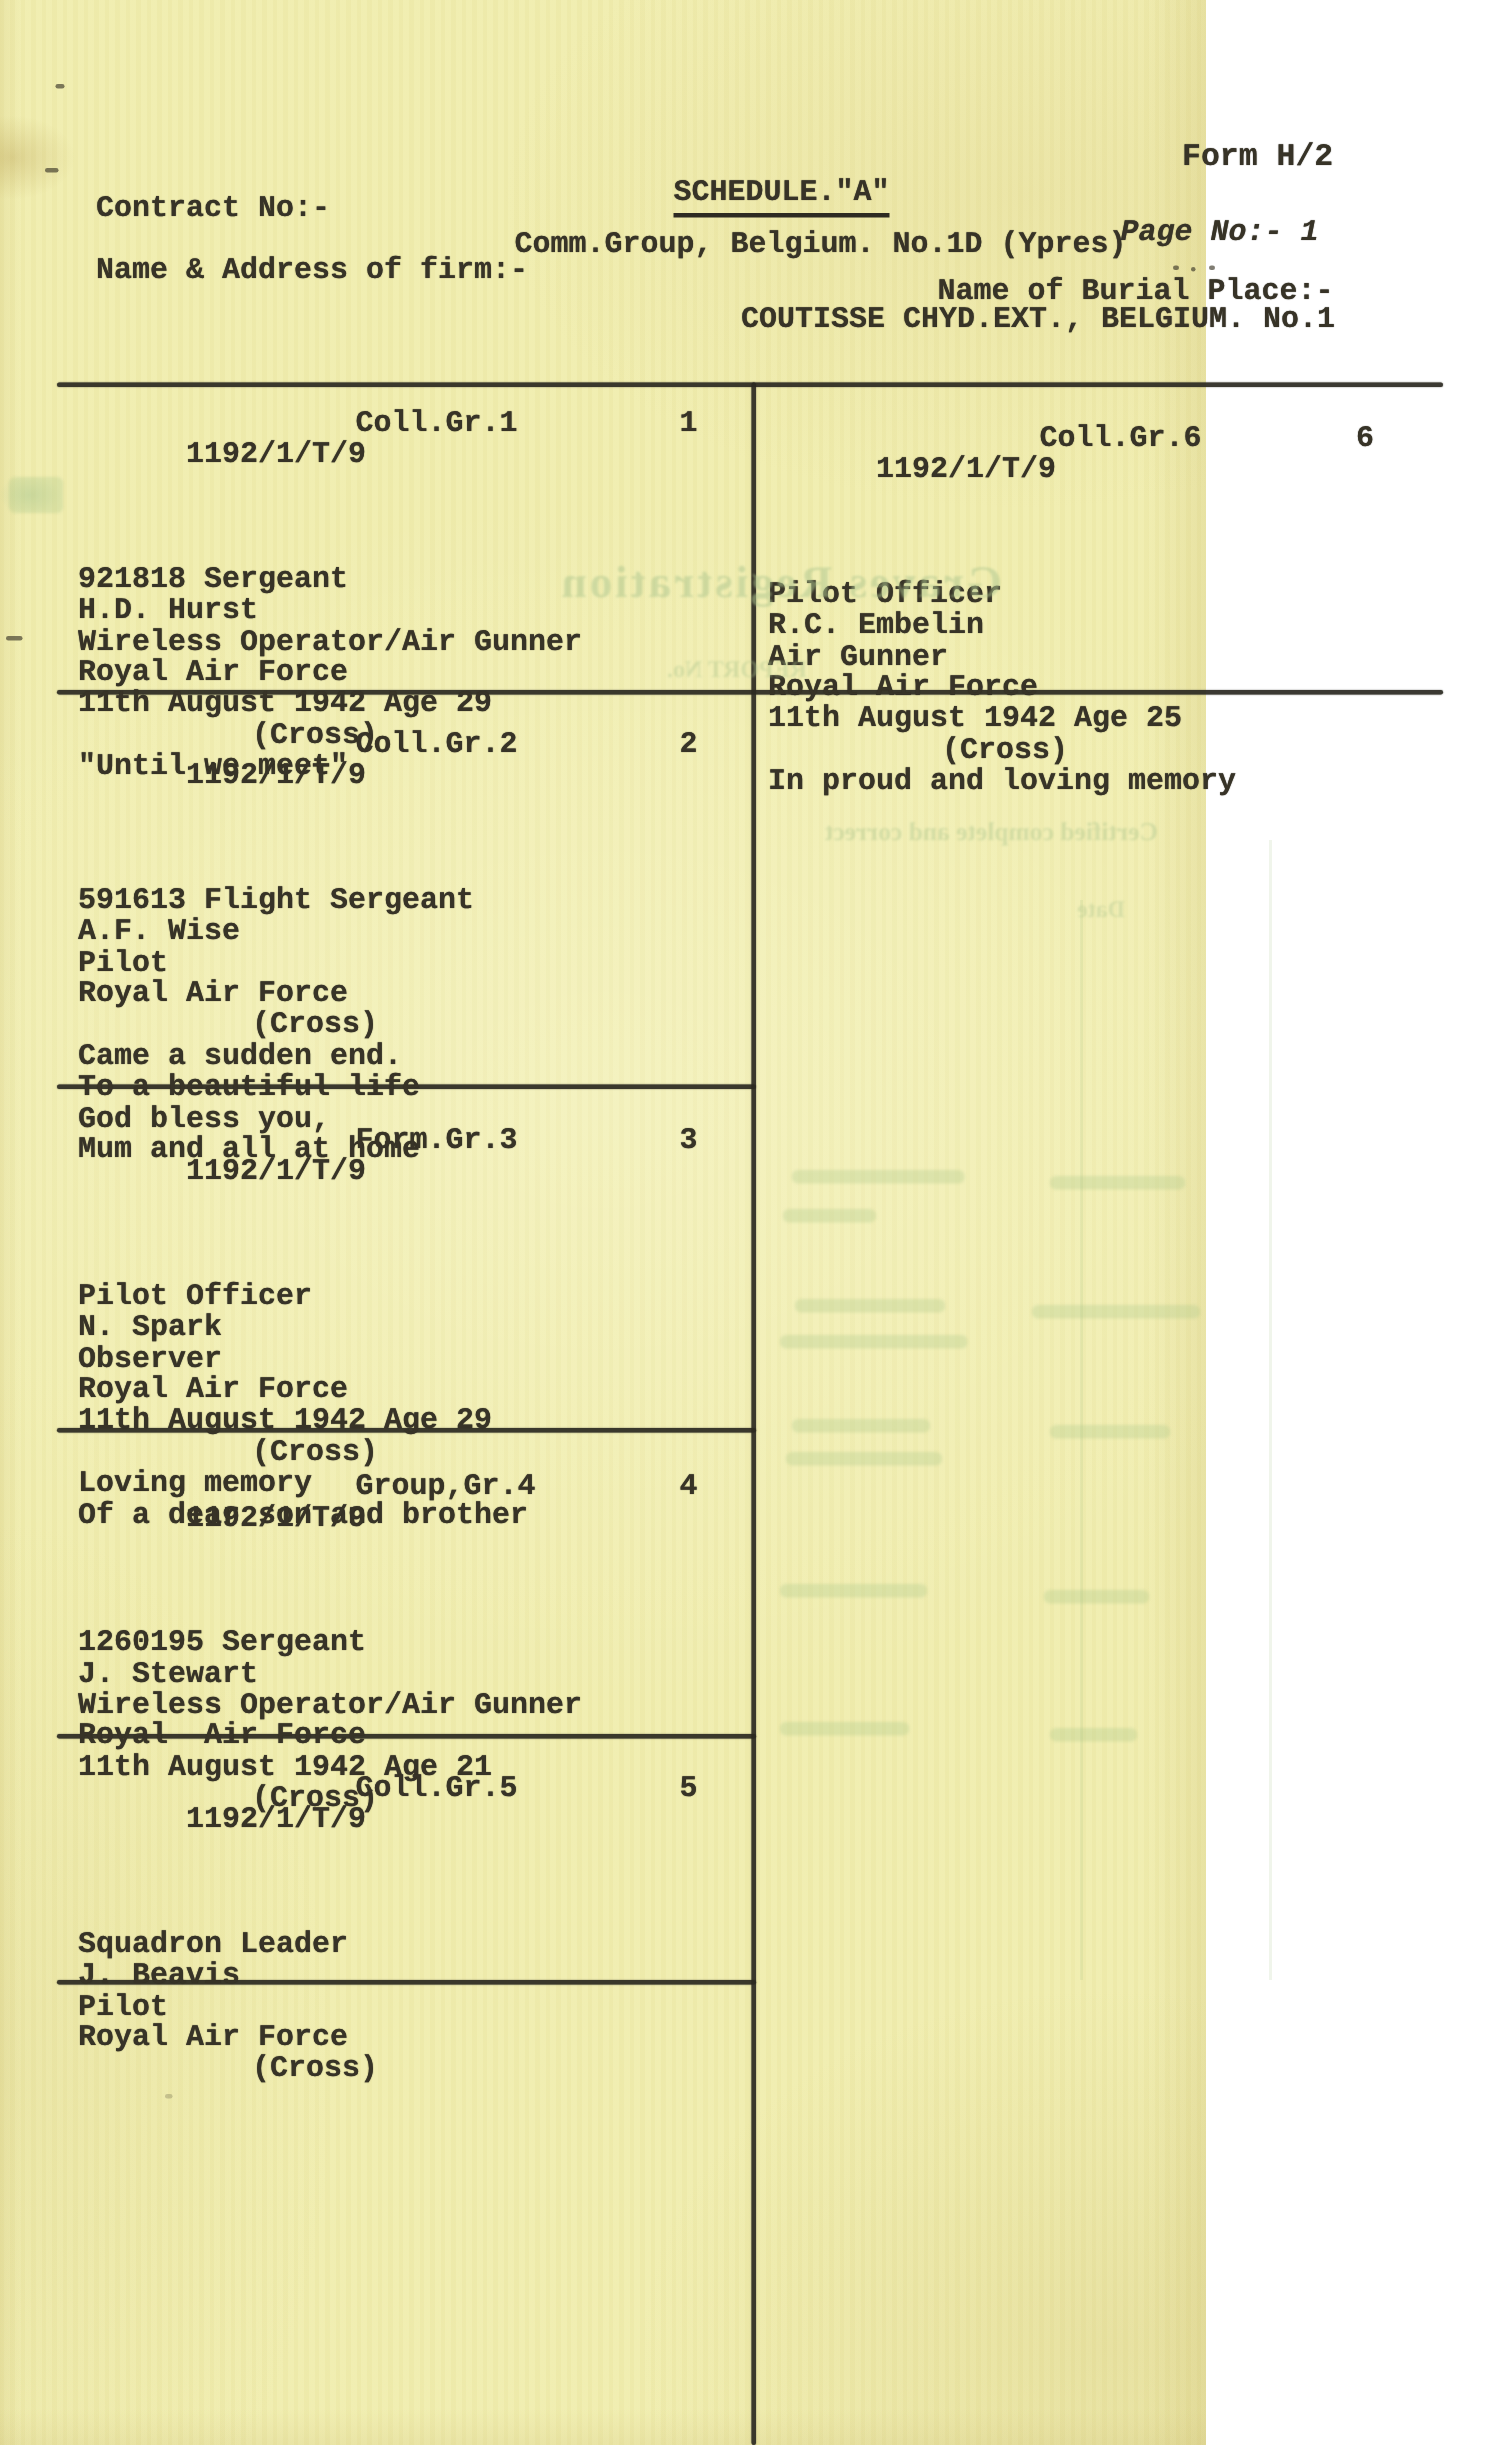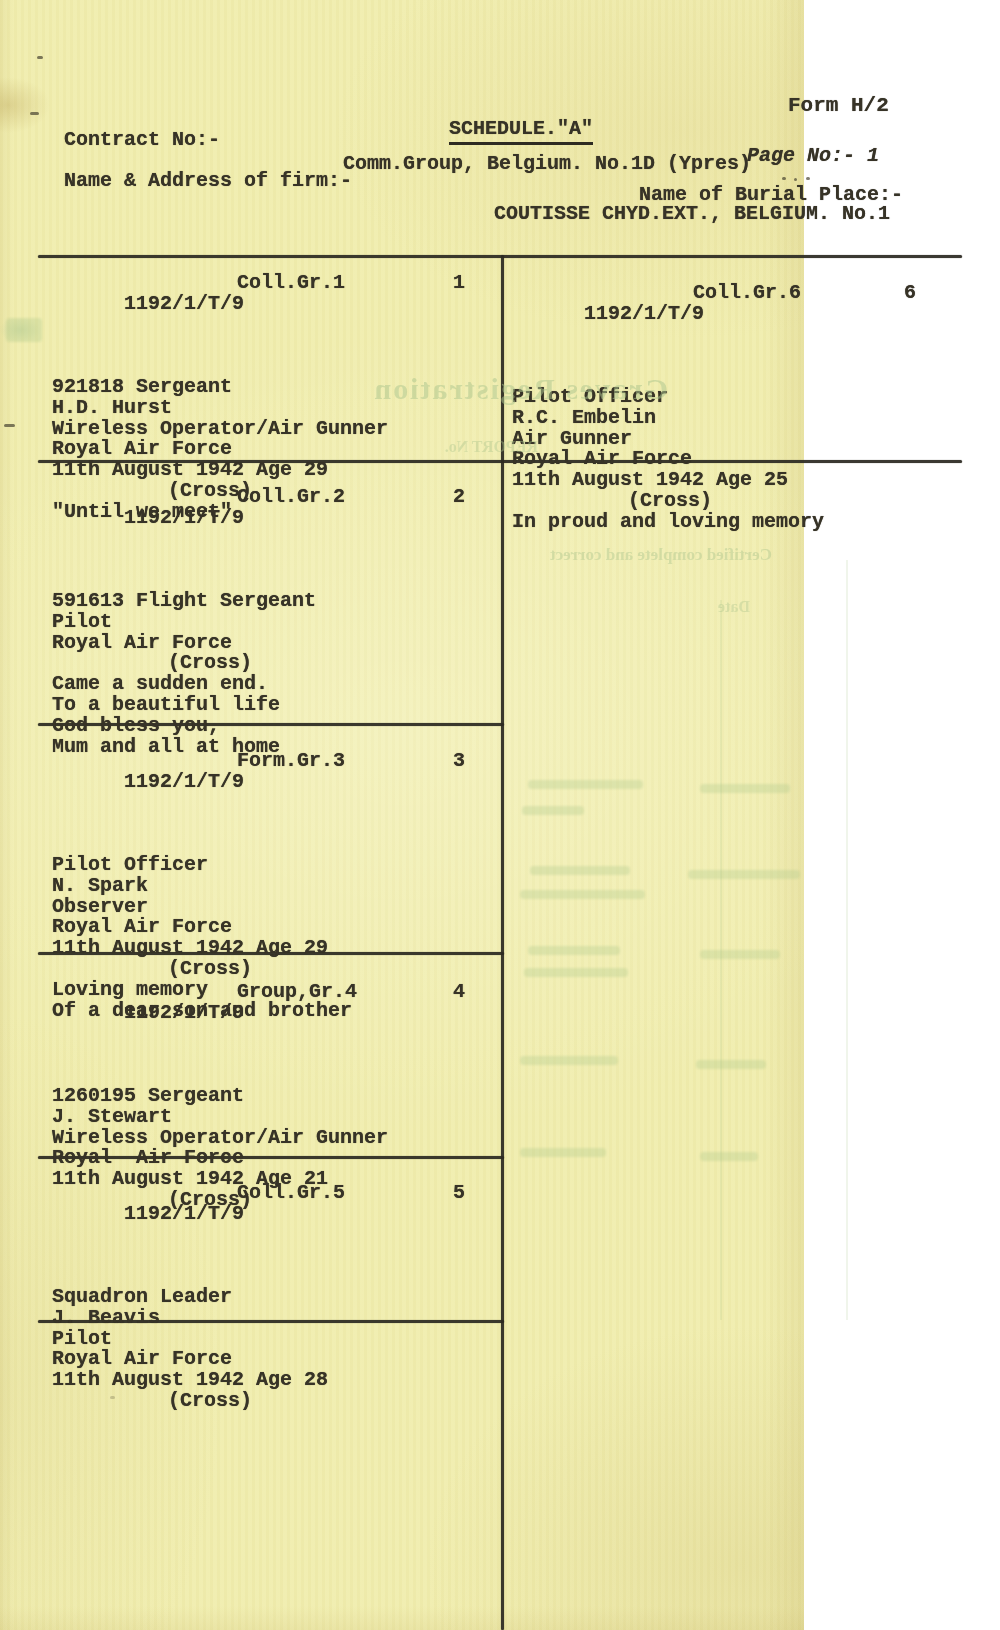--- a/index.html
+++ b/index.html
@@ -30,21 +30,21 @@
     color:#373327;
     text-shadow:0 0 .7px rgba(45,42,30,.85);
     white-space:pre;
   }
   .hdr-form{left:788px;top:96px;font-size:21px;}
   .hdr-sched{left:449px;top:119px;border-bottom:3px solid #2e2b22;padding-bottom:2px;}
   .hdr-contract{left:64px;top:130px;}
   .hdr-page{left:747px;top:146px;font-style:italic;}
   .hdr-comm{left:343px;top:154px;}
   .hdr-firm{left:64px;top:171px;}
-  .hdr-burial-label{left:639px;top:185px;}
+  .hdr-burial-label{left:625px;top:185px;}
   .hdr-burial-place{left:494px;top:204px;}
 
   .rule{position:absolute;height:3px;background:#2b2921;opacity:.92;border-radius:2px;
         box-shadow:0 0 1px rgba(43,41,33,.8);}
   .rule-h1{left:38px;top:255px;width:924px;}
   .rule-h2{left:38px;top:460px;width:924px;}
   .rule-h3{left:38px;top:723px;width:466px;}
   .rule-h4{left:38px;top:952px;width:466px;}
   .rule-h5{left:38px;top:1156px;width:466px;}
   .rule-h6{left:38px;top:1320px;width:466px;}
@@ -117,20 +117,21 @@
     <div class="ln">"Until we meet"</div>
   </div>
 
   <div class="entry e2">
     <div class="ln row1">
       <span>1192/1/T/9</span>
       <span class="coll">Coll.Gr.2</span>
       <span class="num">2</span>
     </div>
     <div class="ln">591613 Flight Sergeant</div>
+    <div class="ln">A.F. Wise</div>
     <div class="ln">Pilot</div>
     <div class="ln">Royal Air Force</div>
     <div class="ln cross">(Cross)</div>
     <div class="ln">Came a sudden end.</div>
     <div class="ln">To a beautiful life</div>
     <div class="ln">God bless you,</div>
     <div class="ln">Mum and all at home</div>
   </div>
 
   <div class="entry e3">
@@ -166,21 +167,20 @@
   <div class="entry e5">
     <div class="ln row1">
       <span>1192/1/T/9</span>
       <span class="coll">Coll.Gr.5</span>
       <span class="num">5</span>
     </div>
     <div class="ln">Squadron Leader</div>
     <div class="ln">J. Beavis</div>
     <div class="ln">Pilot</div>
     <div class="ln">Royal Air Force</div>
-    <div class="ln">11th August 1942 Age 28</div>
     <div class="ln cross">(Cross)</div>
   </div>
 
   <div class="entry e6">
     <div class="ln row1">
       <span>1192/1/T/9</span>
       <span class="coll">Coll.Gr.6</span>
       <span class="num">6</span>
     </div>
     <div class="ln">Pilot Officer</div>

